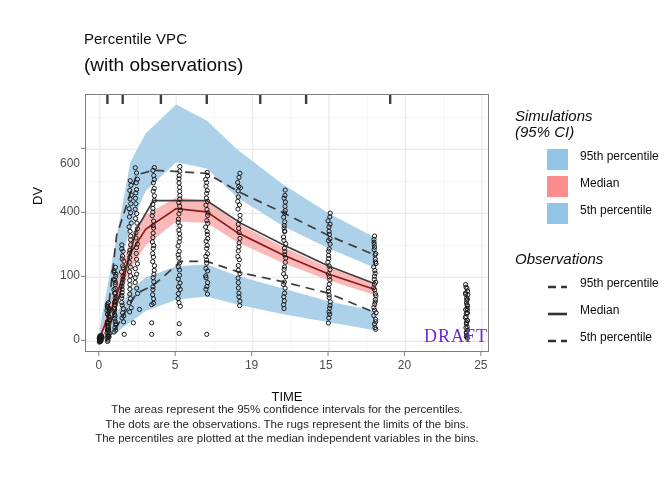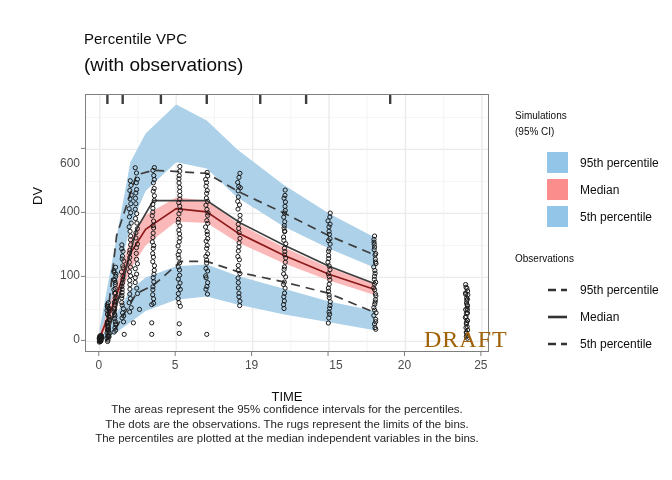--- a/index.html
+++ b/index.html
@@ -51,33 +51,33 @@
   }
   .yticks{position:absolute;left:34px;top:0;width:46px;height:480px;}
   .xtick{
     position:absolute;top:358px;
     font-size:12px;color:#4d4d4d;
     transform:translateX(-50%);
   }
 
   
   .legend{position:absolute;left:515px;top:108px;width:152px;}
-  .lg-title{font-size:10px;color:#0d0d0d;line-height:16px;margin-bottom:9px;}
-  .lg-row{display:flex;align-items:center;height:27px;padding-left:32px;}
+  .lg-title{font-size:15px;color:#0d0d0d;line-height:16px;margin-bottom:9px;font-style:italic;}
+  .lg-row{display:flex;align-items:flex-start;height:27px;padding-left:32px;}
   .swatch{width:21px;height:21px;margin-right:12px;flex:0 0 auto;}
   .lg-label{font-size:12px;color:#0d0d0d;white-space:nowrap;}
   .lineKey{width:21px;height:21px;margin-right:12px;flex:0 0 auto;position:relative;}
   .lineKey svg{position:absolute;left:0;top:0;}
   .lg-gap{height:21px;}
 
   
   .draft{
     position:absolute;left:424px;top:326px;
     font-family:"Liberation Serif", serif;
-    font-size:24px;color:#a16207;letter-spacing:1px;
+    font-size:18px;color:#6d28d9;letter-spacing:1px;
     pointer-events:none;
   }
 
   
   .caption{
     position:absolute;left:0;top:402px;width:574px;
     text-align:center;font-size:11.5px;color:#262626;line-height:14.5px;
   }
 </style>
 </head>
@@ -588,21 +588,21 @@
         </g>
       </svg>
   </div>
 
   <div class="draft">DRAFT</div>
 
   <div id="xtick-host">
       <div class="xtick" style="left: 98.7567px;">0</div>
       <div class="xtick" style="left: 175.183px;">5</div>
       <div class="xtick" style="left: 251.608px;">19</div>
-      <div class="xtick" style="left: 336px;">15</div>
+      <div class="xtick" style="left: 326px;">15</div>
       <div class="xtick" style="left: 404.46px; text-align: right;">20</div>
       <div class="xtick" style="left: 480.886px;">25</div>
     </div>
   <div class="xlab">TIME</div>
 
   <div class="legend">
     <div class="lg-title">
       <div>Simulations</div>
       <div>(95% CI)</div>
     </div>

